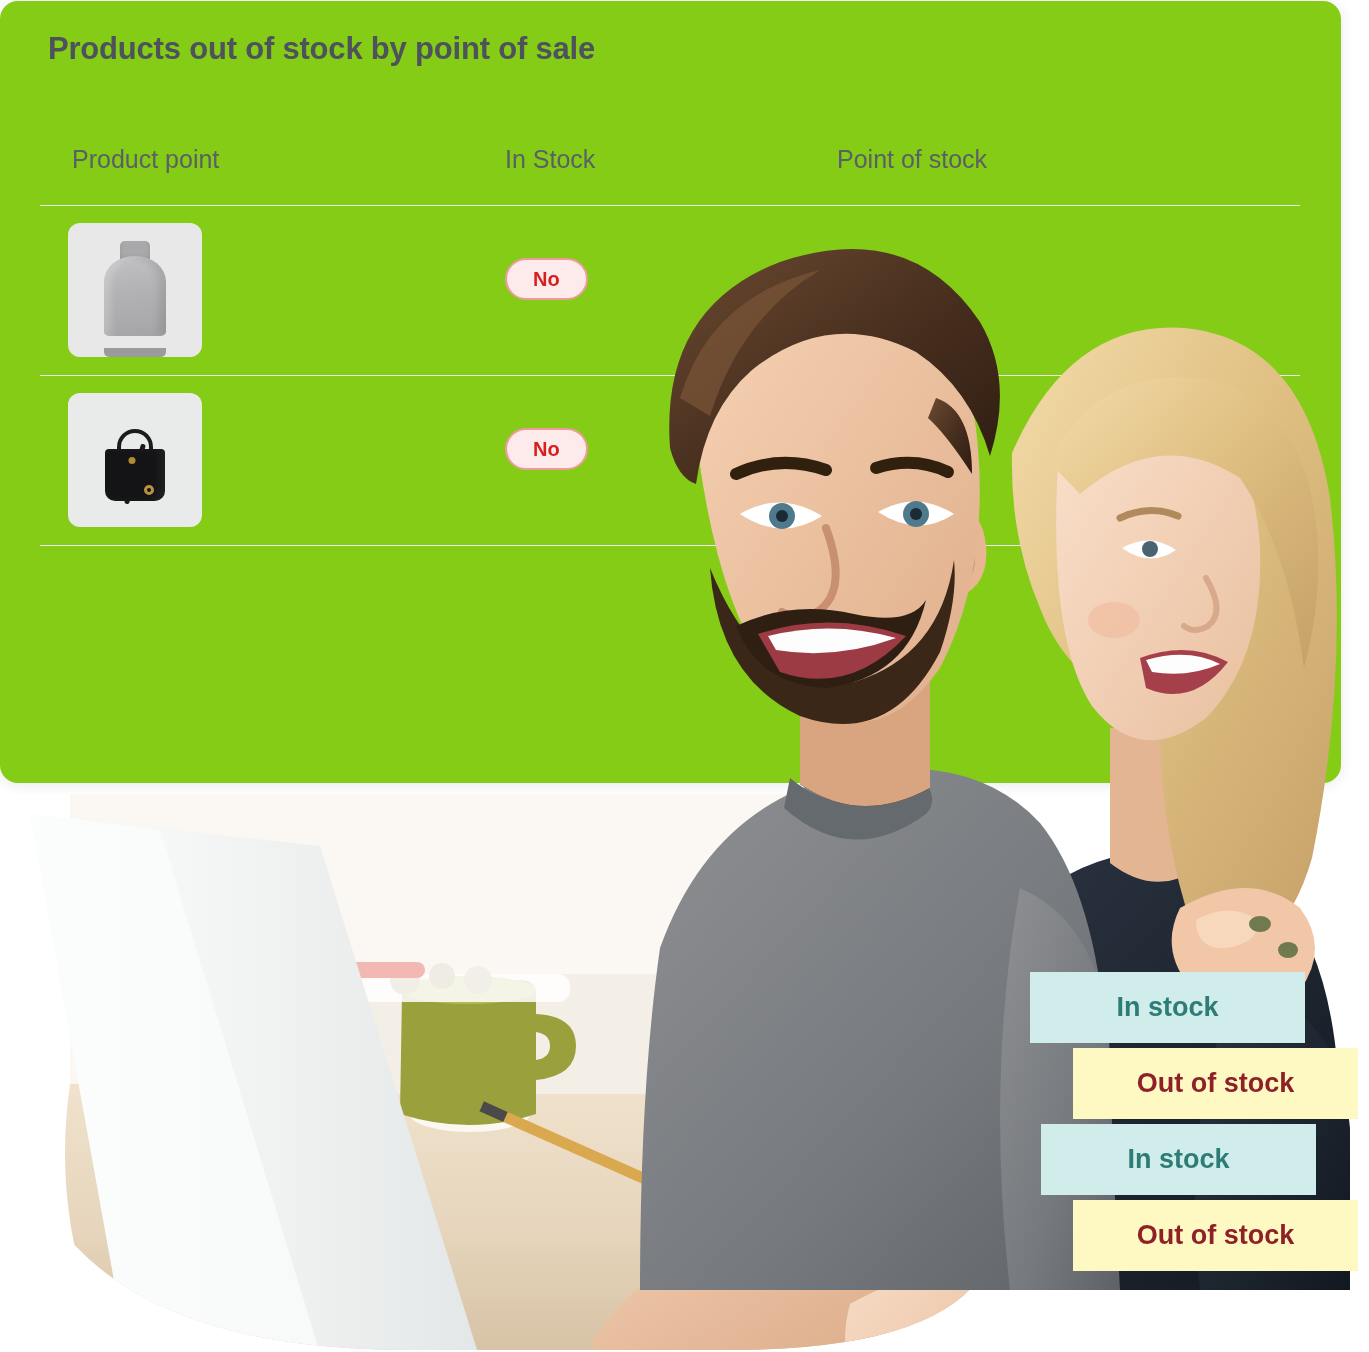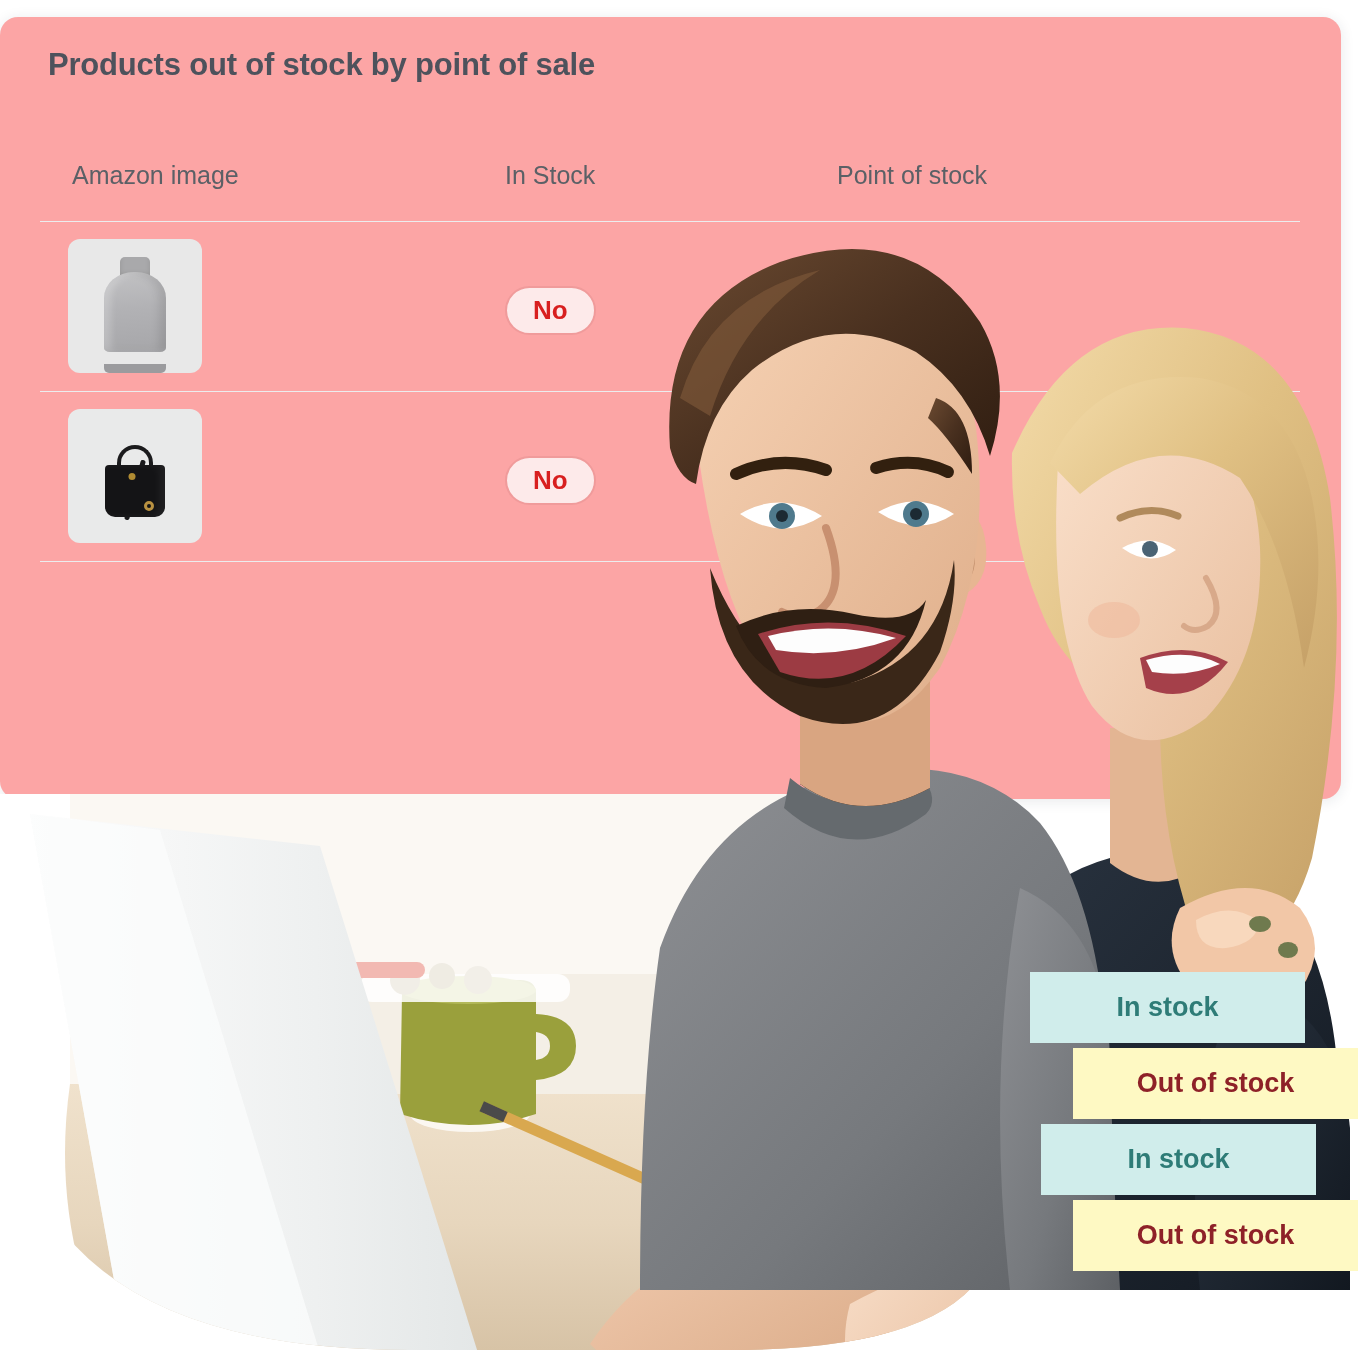--- a/index.html
+++ b/index.html
@@ -18,24 +18,24 @@
     inset: 0;
     width: 1369px;
     height: 1352px;
     overflow: hidden;
   }
 
   
   .card {
     position: absolute;
     left: 0;
-    top: 17px;
+    top: 1px;
     width: 1341px;
     height: 782px;
-    background: #fca5a5;
+    background: #84cc16;
     border-radius: 18px;
     box-shadow: 0 2px 14px rgba(30,40,60,.10);
     z-index: 2;
   }
 
   .card-title {
     position: absolute;
     left: 48px;
     top: 30px;
     font-size: 31px;
@@ -99,24 +99,23 @@
     top: 52px;
     width: 210px;
     display: flex;
     justify-content: flex-start;
   }
 
   .badge {
     display: inline-block;
     padding: 8px 26px;
     border-radius: 40px;
-    font-size: 26px;
+    font-size: 20px;
     font-weight: bold;
     line-height: 1.12;
-    margin-top: 12px;
   }
   .badge-no {
     background: #fdeaea;
     border: 2px solid #f09b9b;
     color: #d81f1f;
   }
   .badge-yes {
     background: #eefaef;
     border: 2px solid #6cc07a;
     color: #2ea44a;
@@ -240,21 +239,21 @@
 
 <div class="stage">
 
   <div class="card">
 
     <div class="card-title">Products out of stock by point of sale</div>
 
     <div class="tbl">
 
       <div class="thead">
-        <div class="th th-0">Amazon image</div>
+        <div class="th th-0">Product point</div>
         <div class="th th-1">In Stock</div>
         <div class="th th-2">Point of stock</div>
         <div class="rowline" style="top:76px"></div>
       </div>
 
       <div class="trow">
         <div class="cell-img">
           <div class="thumb th-sweater">
             <div class="neck"></div>
             <div class="body"></div>

